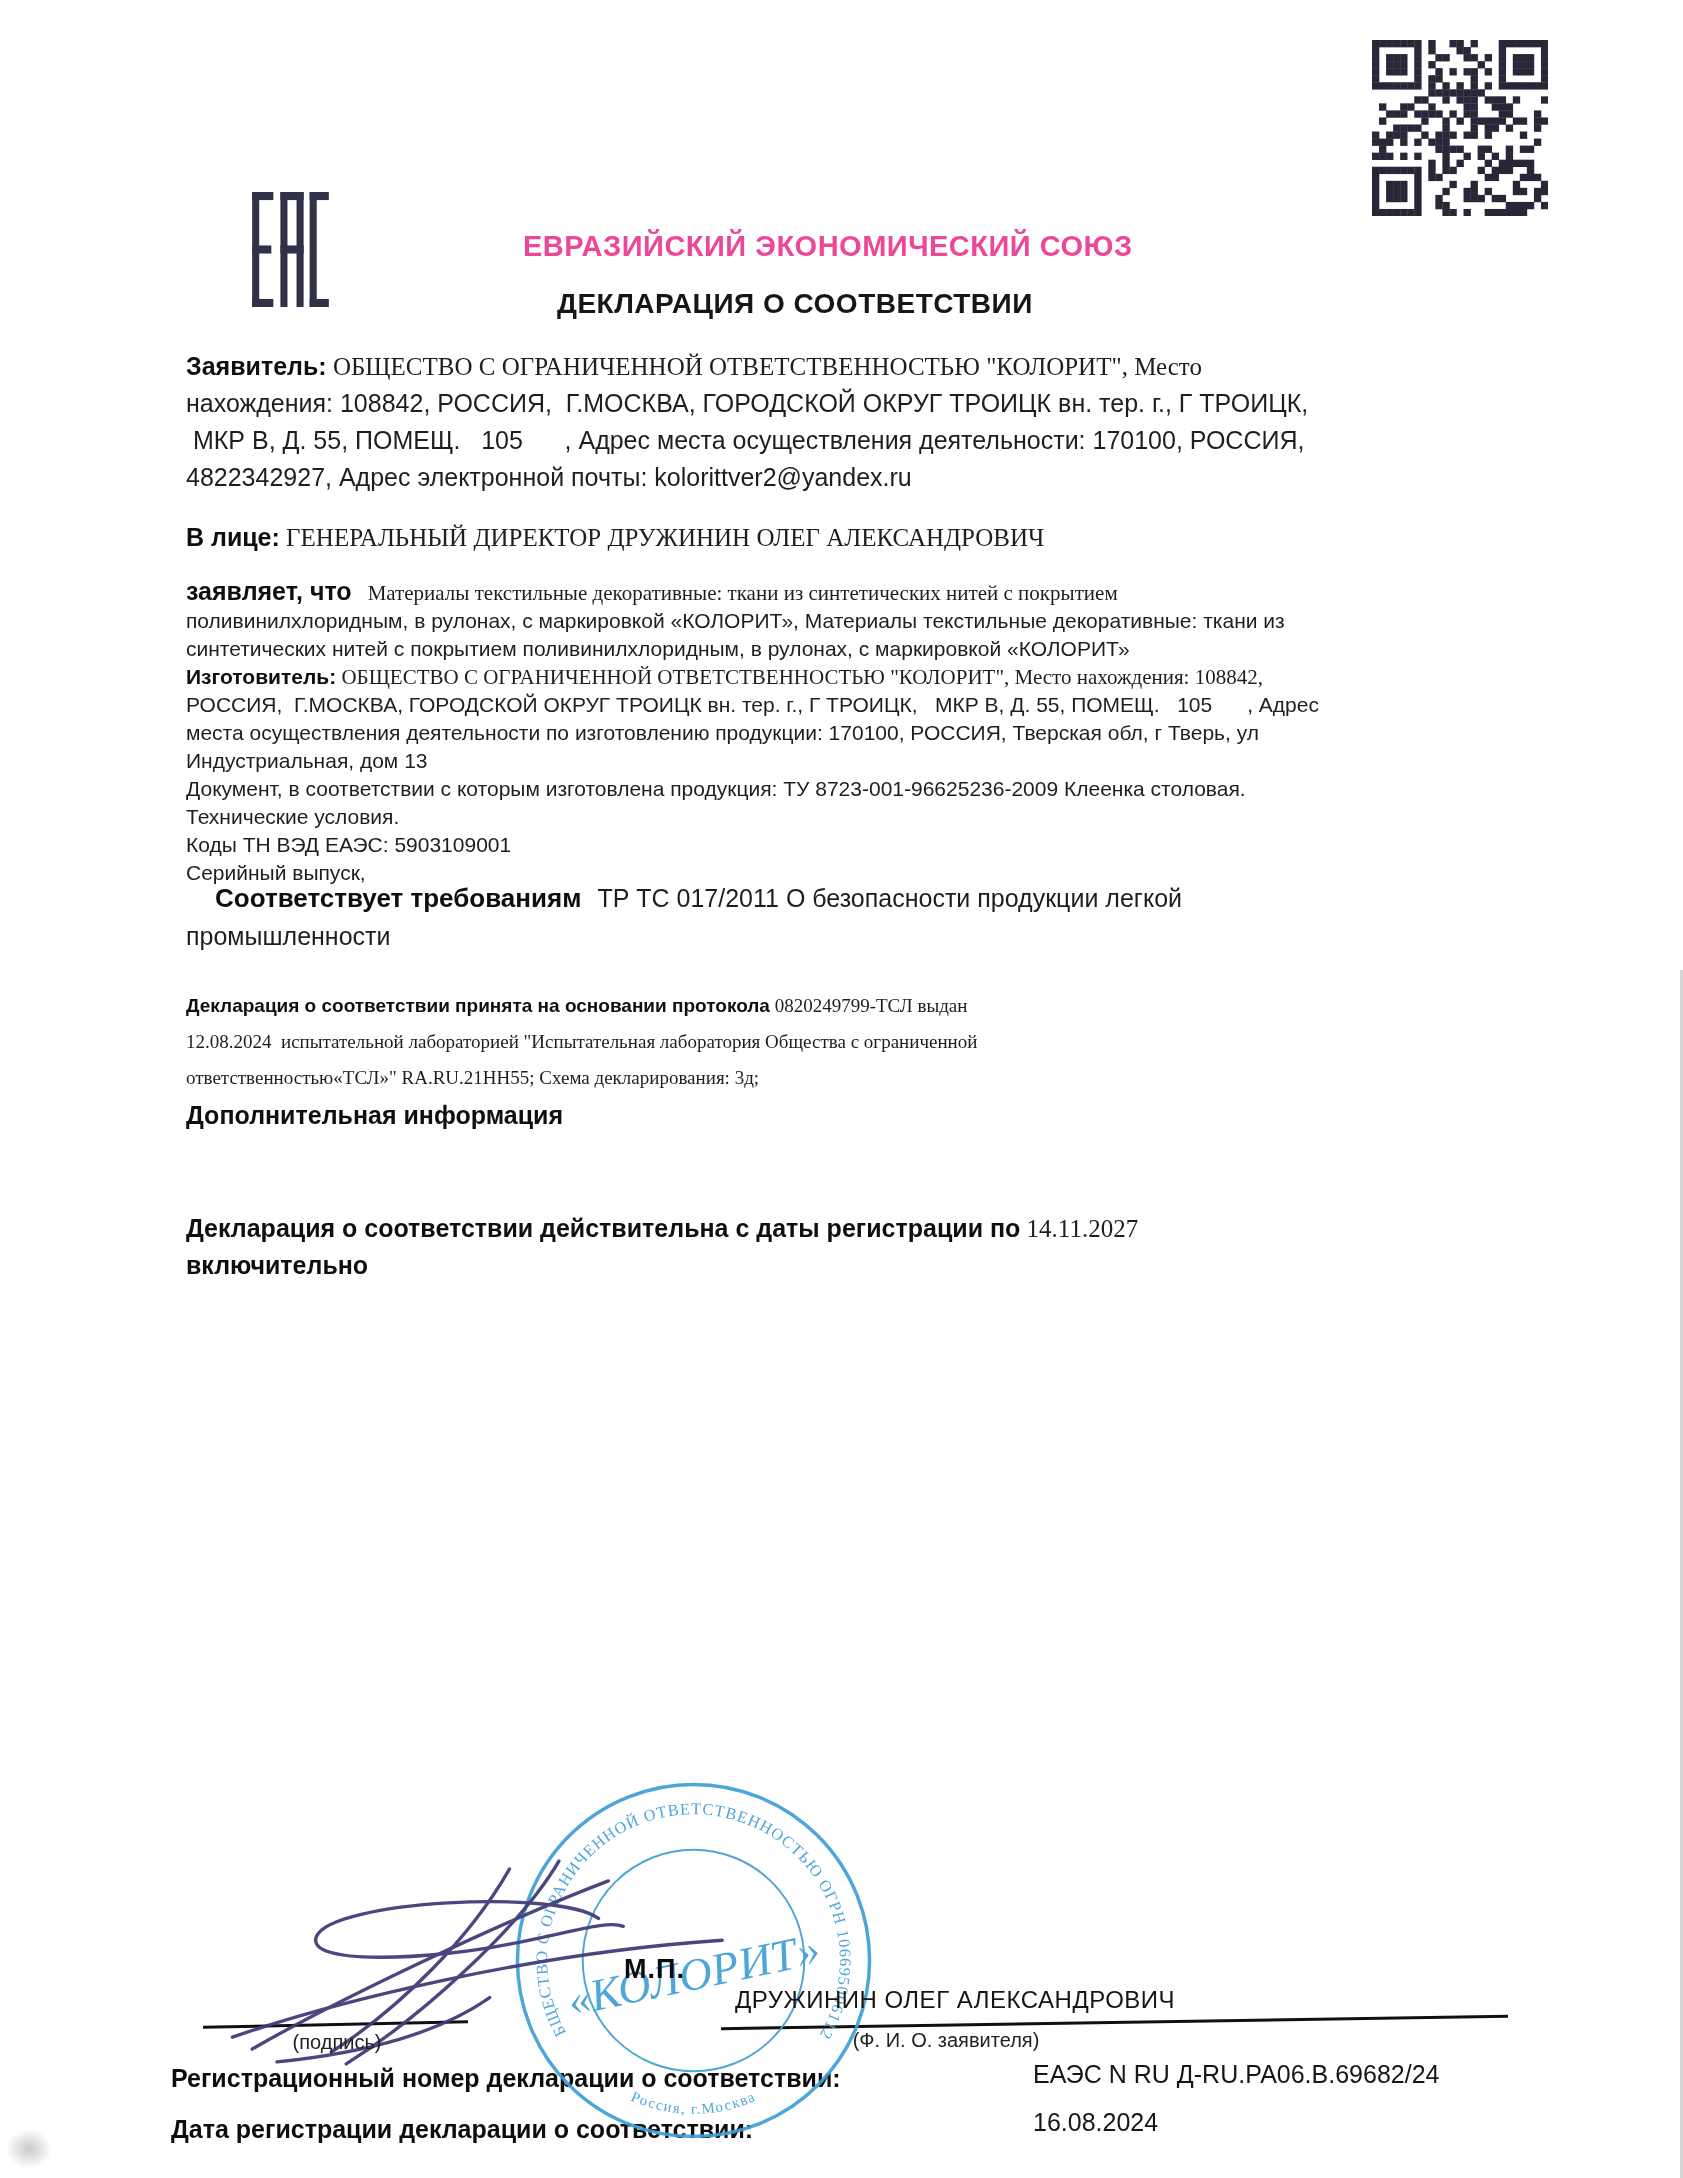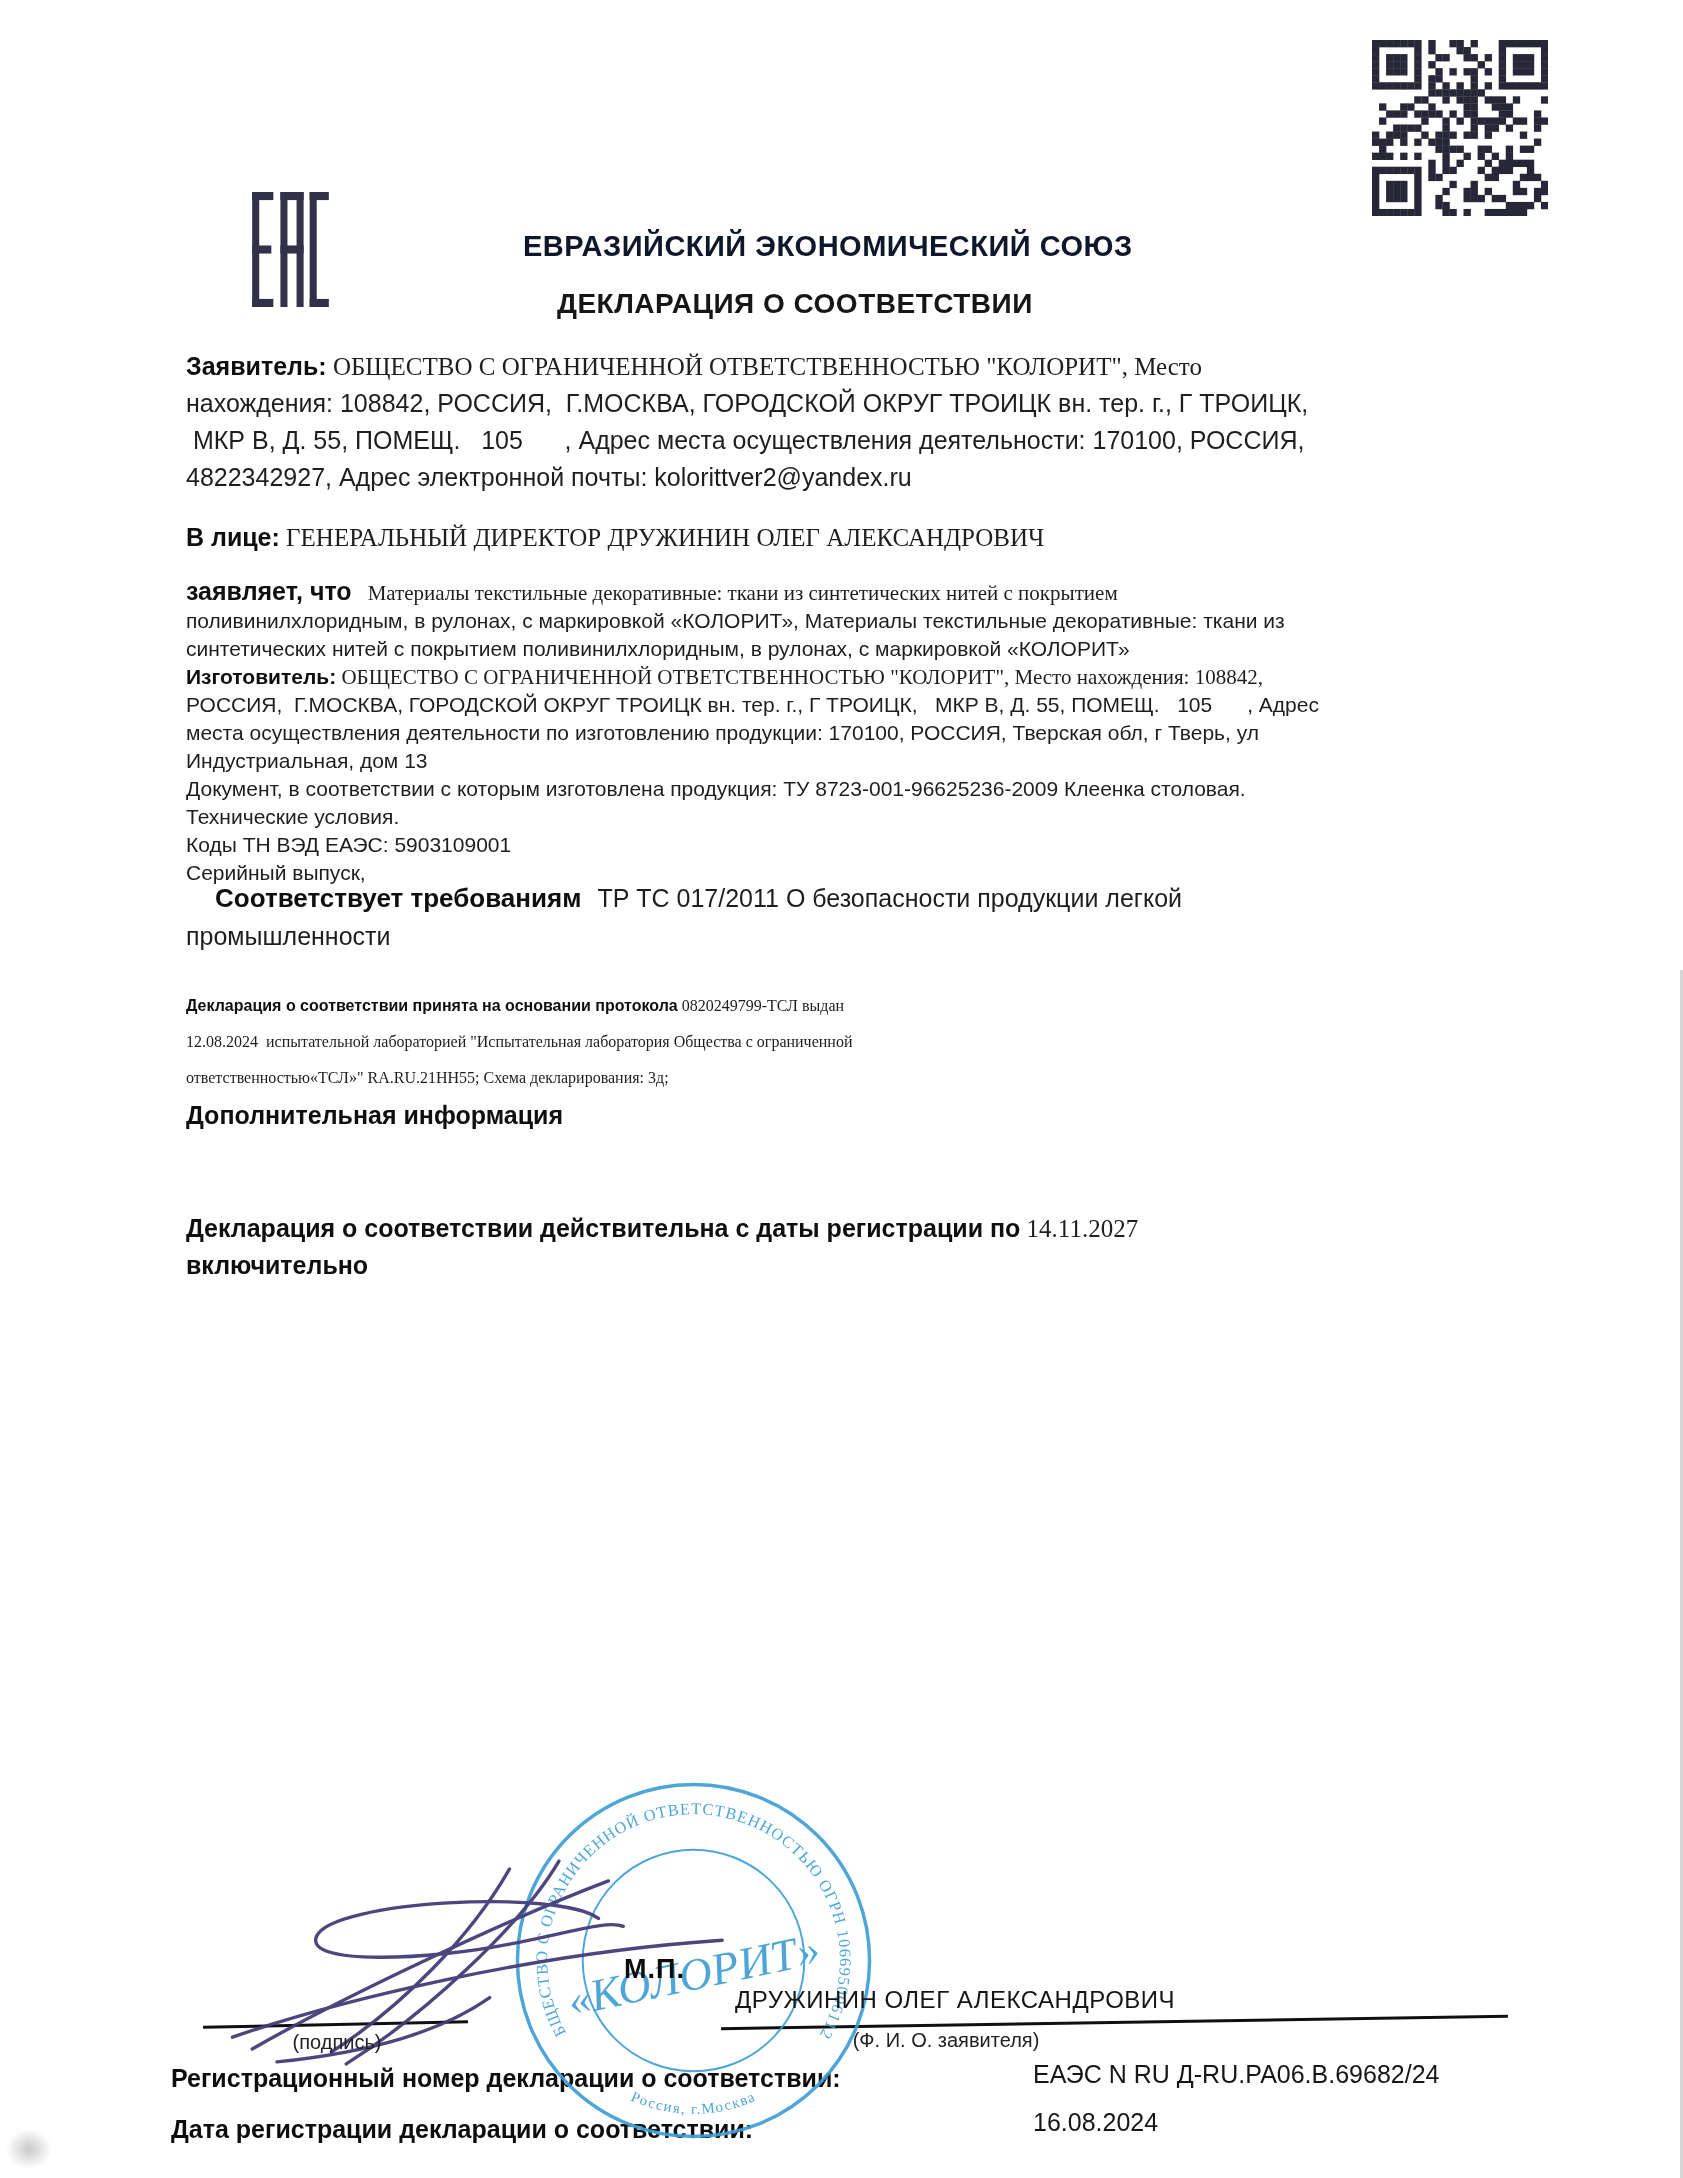--- a/index.html
+++ b/index.html
@@ -5,34 +5,34 @@
   html,body{margin:0;padding:0;background:#e8e8e8;}
   .page{
     position:relative; width:1683px; height:2178px; background:#ffffff;
     font-family:"Liberation Sans", sans-serif; color:#1e1e1e; overflow:hidden;
     margin:0 auto;
   }
   .abs{position:absolute;}
   .b{font-weight:700; color:#0f0f0f;}
   .pre{white-space:pre;font-family:Liberation Serif, serif;}
   
-  .union-title{left:523px; top:230px; font-size:29px; font-weight:700; letter-spacing:0.5px; color:#0f172a;}
+  .union-title{left:523px; top:230px; font-size:29px; font-weight:700; letter-spacing:0.5px; color:#ec4899;}
   .doc-title{left:557px; top:288px; font-size:28px; font-weight:700; letter-spacing:0.5px; color:#161616;}
   .eac{left:252px; top:192px; width:77px; height:115px;}
   .qr{left:1372px; top:40px; width:176px; height:176px;}
   
   .para{left:186px; font-size:25px; line-height:37px;}
   .para .line{white-space:pre;}
   .small-block{left:186px; top:577px; font-size:21px; line-height:28px;}
   .small-block .line{white-space:pre;}
   .lbl-lg{font-size:25px;}
   .gap{display:inline-block; width:16px;}
   .conf{left:186px; top:879px; font-size:25px; line-height:38px;}
   .conf .lbl{font-size:26px;margin-left:29px;}
-  .basis{left:186px; top:988px; font-size:16px; line-height:36px;}
+  .basis{left:186px; top:988px; font-size:19px; line-height:36px;}
   .addinfo{left:186px; top:1101px; font-size:25px;}
   .validity{left:186px; top:1210px; font-size:25px; line-height:37px;}
   
   .sig-svg{left:183px; top:1849px; width:554px; height:223px; z-index:6;}
   .sig-line{left:203px; top:2023px; width:265px; height:3px; background:#101010; transform:rotate(-1.2deg); z-index:4;}
   .sig-caption{left:238px; top:2031px; width:198px; text-align:center; font-size:20px; color:#222; z-index:6;}
   .stamp{left:513px; top:1780px; width:361px; height:361px; z-index:5; opacity:.92;}
   .mp{left:624px; top:1954px; font-size:27px; font-weight:700; letter-spacing:1px; color:#0c0c0c; z-index:6;}
   .fio{left:735px; top:1986px; font-size:24px; letter-spacing:0.5px; color:#151515; z-index:6; white-space:pre;}
   .fio-line{left:721px; top:2021px; width:787px; height:3px; background:#101010; transform:rotate(-.9deg); z-index:4;}

